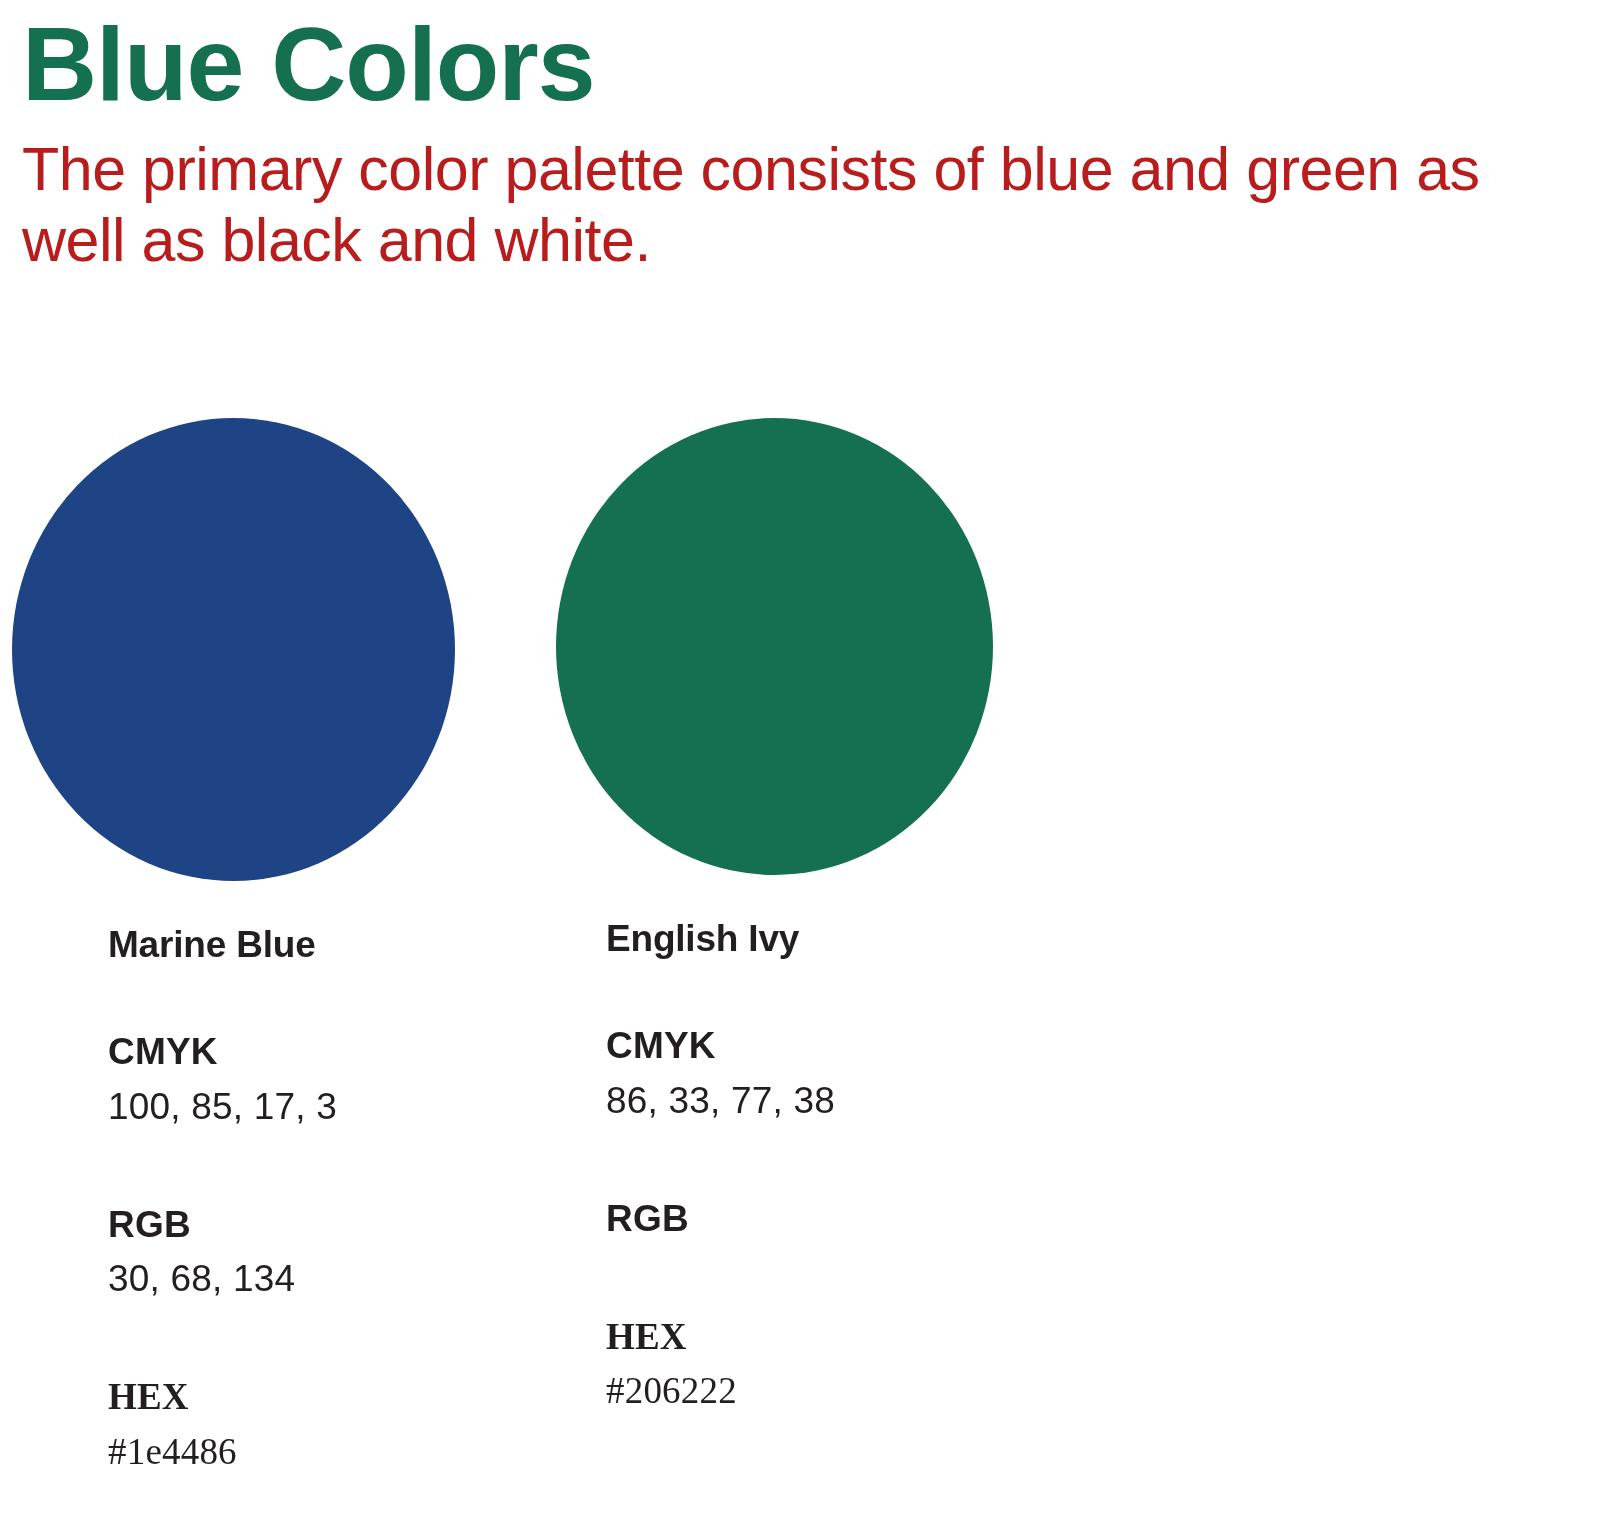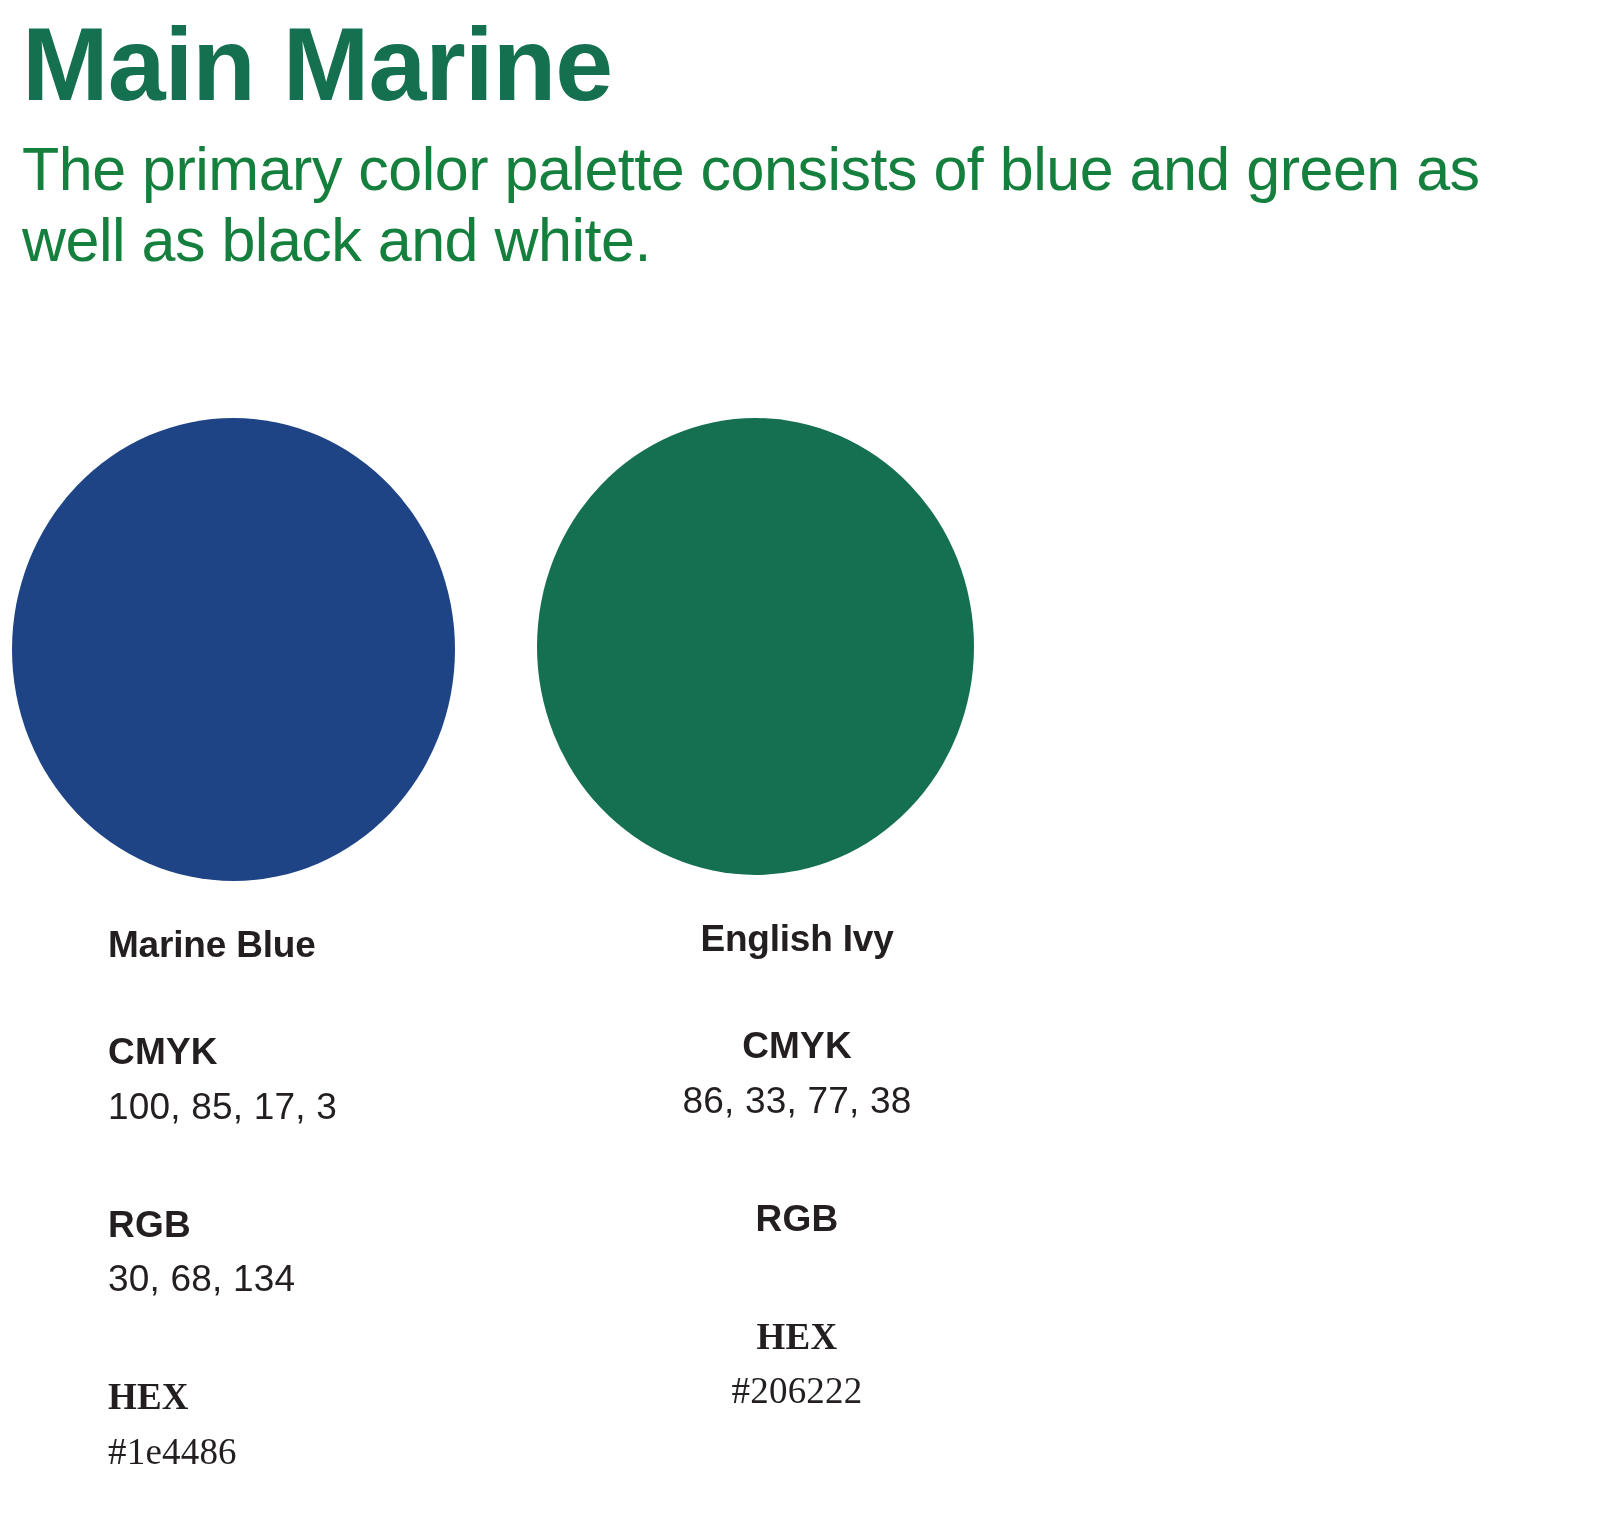--- a/index.html
+++ b/index.html
@@ -35,35 +35,35 @@
     margin: 0;
     white-space: nowrap;
   }
   .page-subtitle {
     font-size: 61px;
     font-weight: normal;
     line-height: 1.16;
     letter-spacing: -0.5px;
     margin: 14px 0 0 0;
     max-width: 1562px;
-    color: #15803d;
+    color: #b91c1c;
   }
   
   .swatch-row {
     position: absolute;
     left: 0;
     top: 418px;
     width: 1600px;
   }
   .swatch-col {
     position: absolute;
     top: 0;
   }
   .swatch-col.col-0 { left: 12px; width: 470px; }
-  .swatch-col.col-1 { left: 537px; width: 470px; text-align: center; }
+  .swatch-col.col-1 { left: 556px; width: 470px; }
 
   .swatch-circle {
     border-radius: 50%;
     display: block;
   }
   .swatch-col.col-0 .swatch-circle { width: 443px; height: 463px; }
   .swatch-col.col-1 .swatch-circle { width: 437px; height: 457px; }
 
   .swatch-name {
     font-size: 37px;
@@ -97,21 +97,21 @@
     line-height: 1.25;
     margin-top: 8px;
   }
 </style>
 </head>
 <body>
 
 <div class="page">
 
   <div class="heading-block">
-    <h1 class="page-title" style="color: rgb(21, 112, 80);">Main Marine</h1>
+    <h1 class="page-title" style="color: rgb(21, 112, 80);">Blue Colors</h1>
     <p class="page-subtitle">The primary color palette consists of blue and green as well as black and white.</p>
   </div>
 
   <div class="swatch-row">
 
     <div class="swatch-col col-0">
       <div class="swatch-circle" style="background-color: rgb(30, 68, 134);"></div>
       <div class="swatch-name">Marine Blue</div>
       <div class="spec-list">
         <div class="spec-group">

